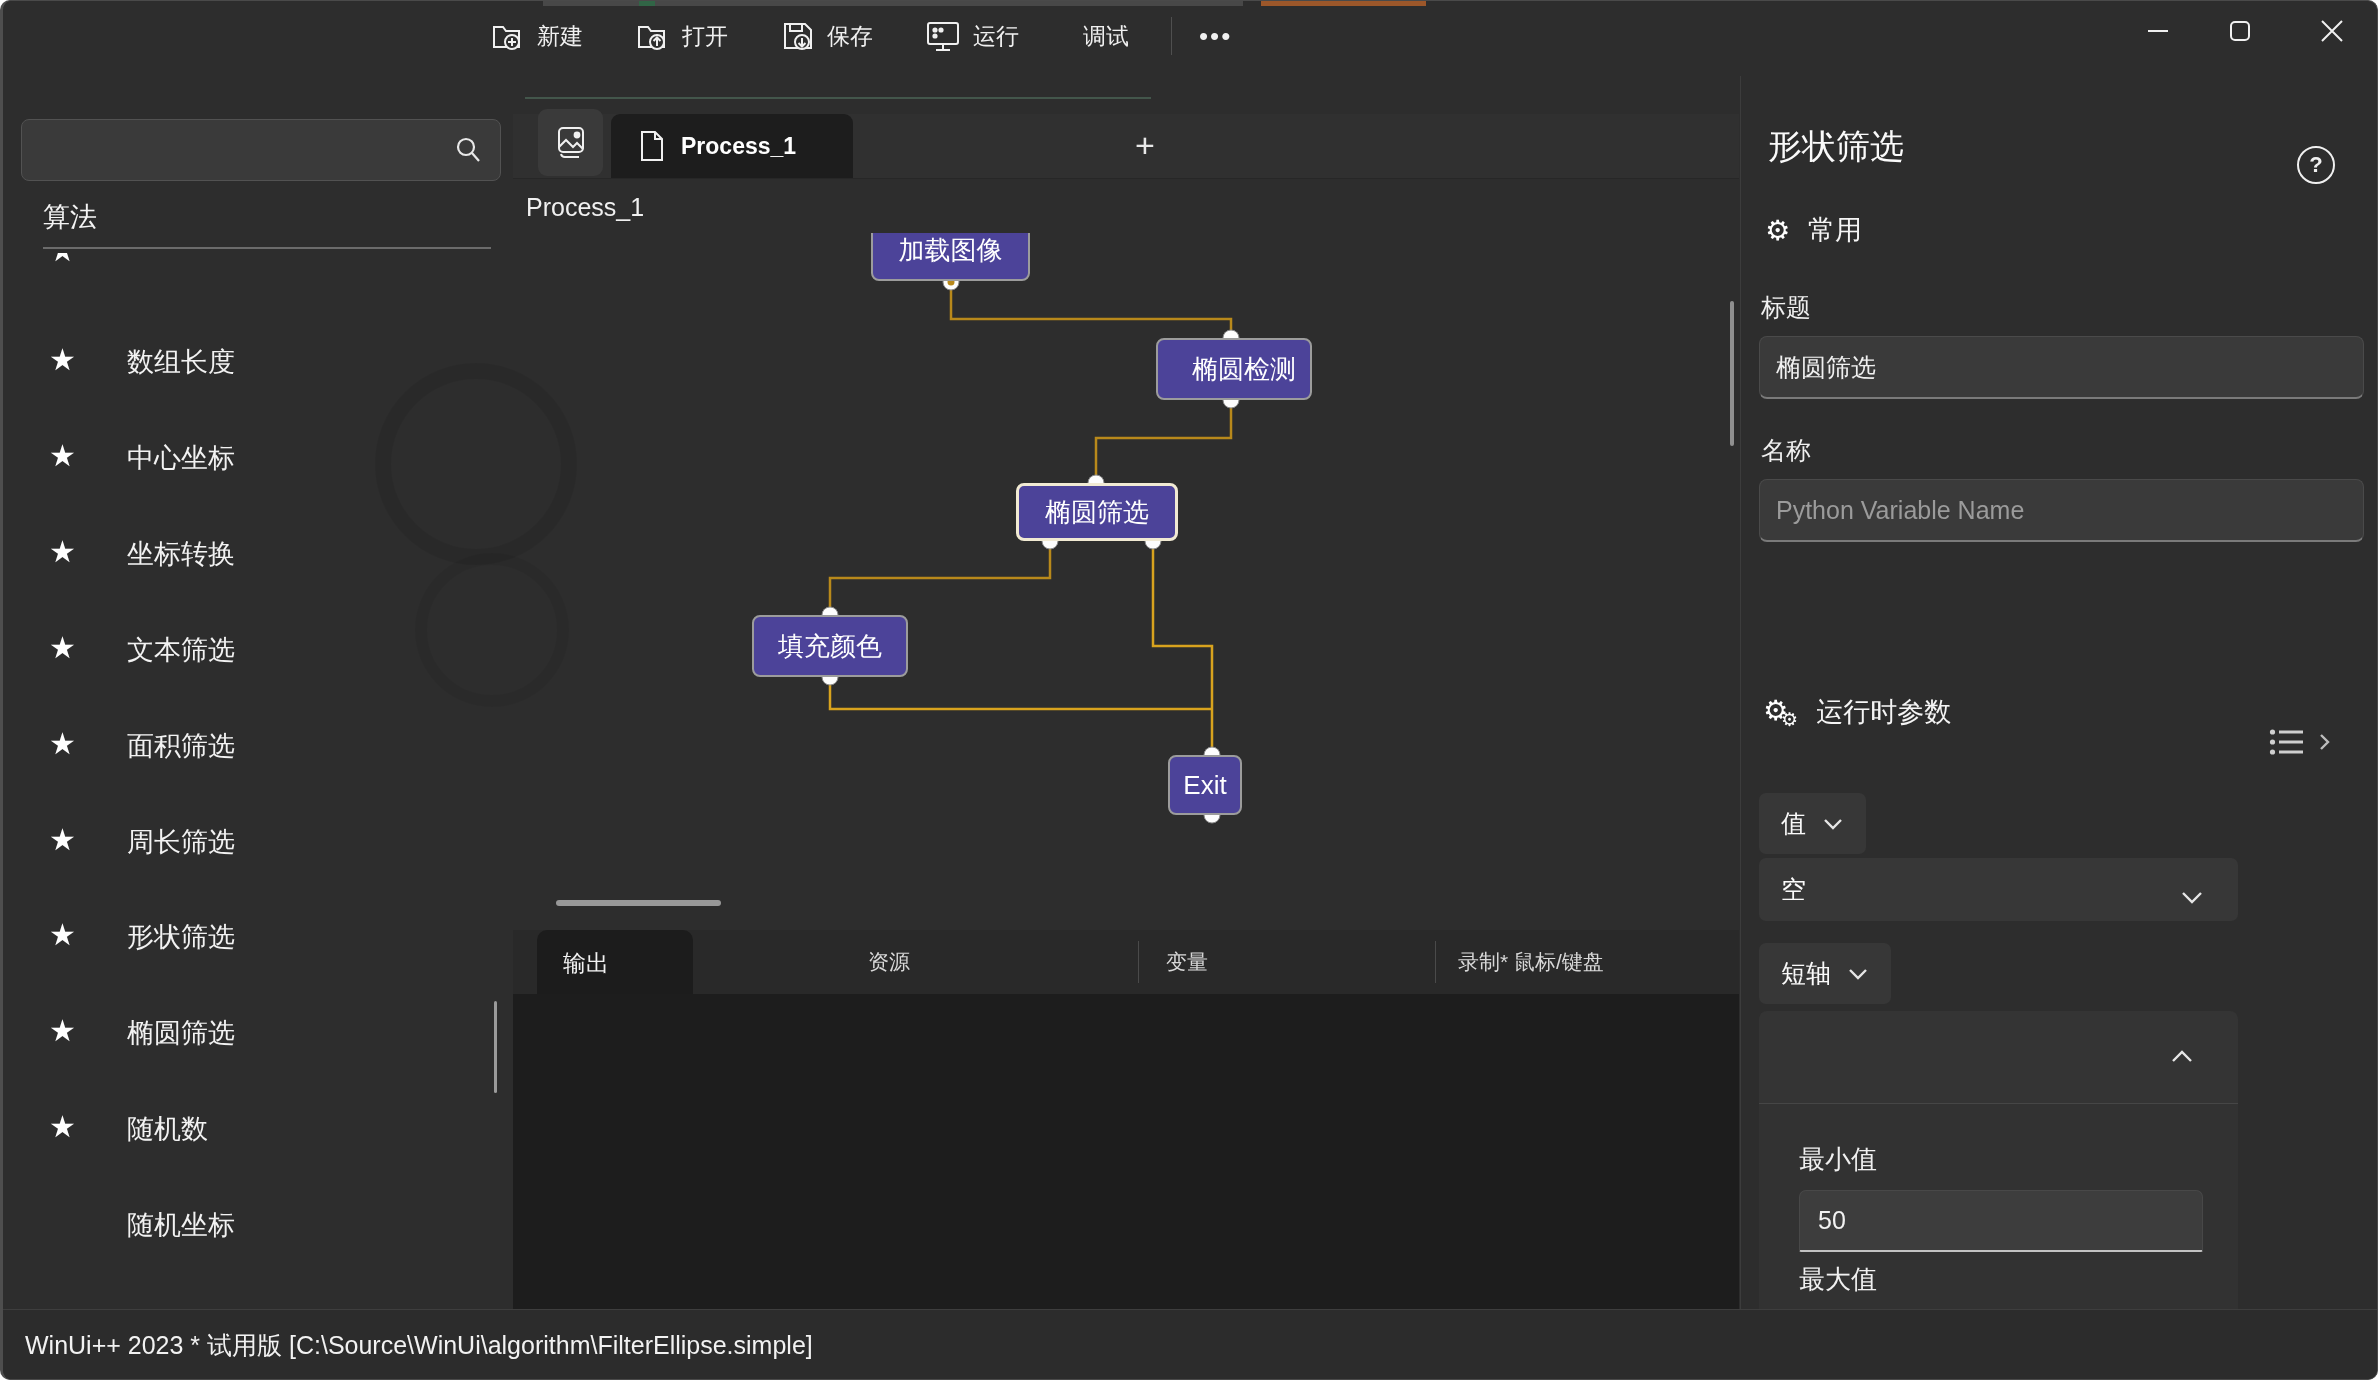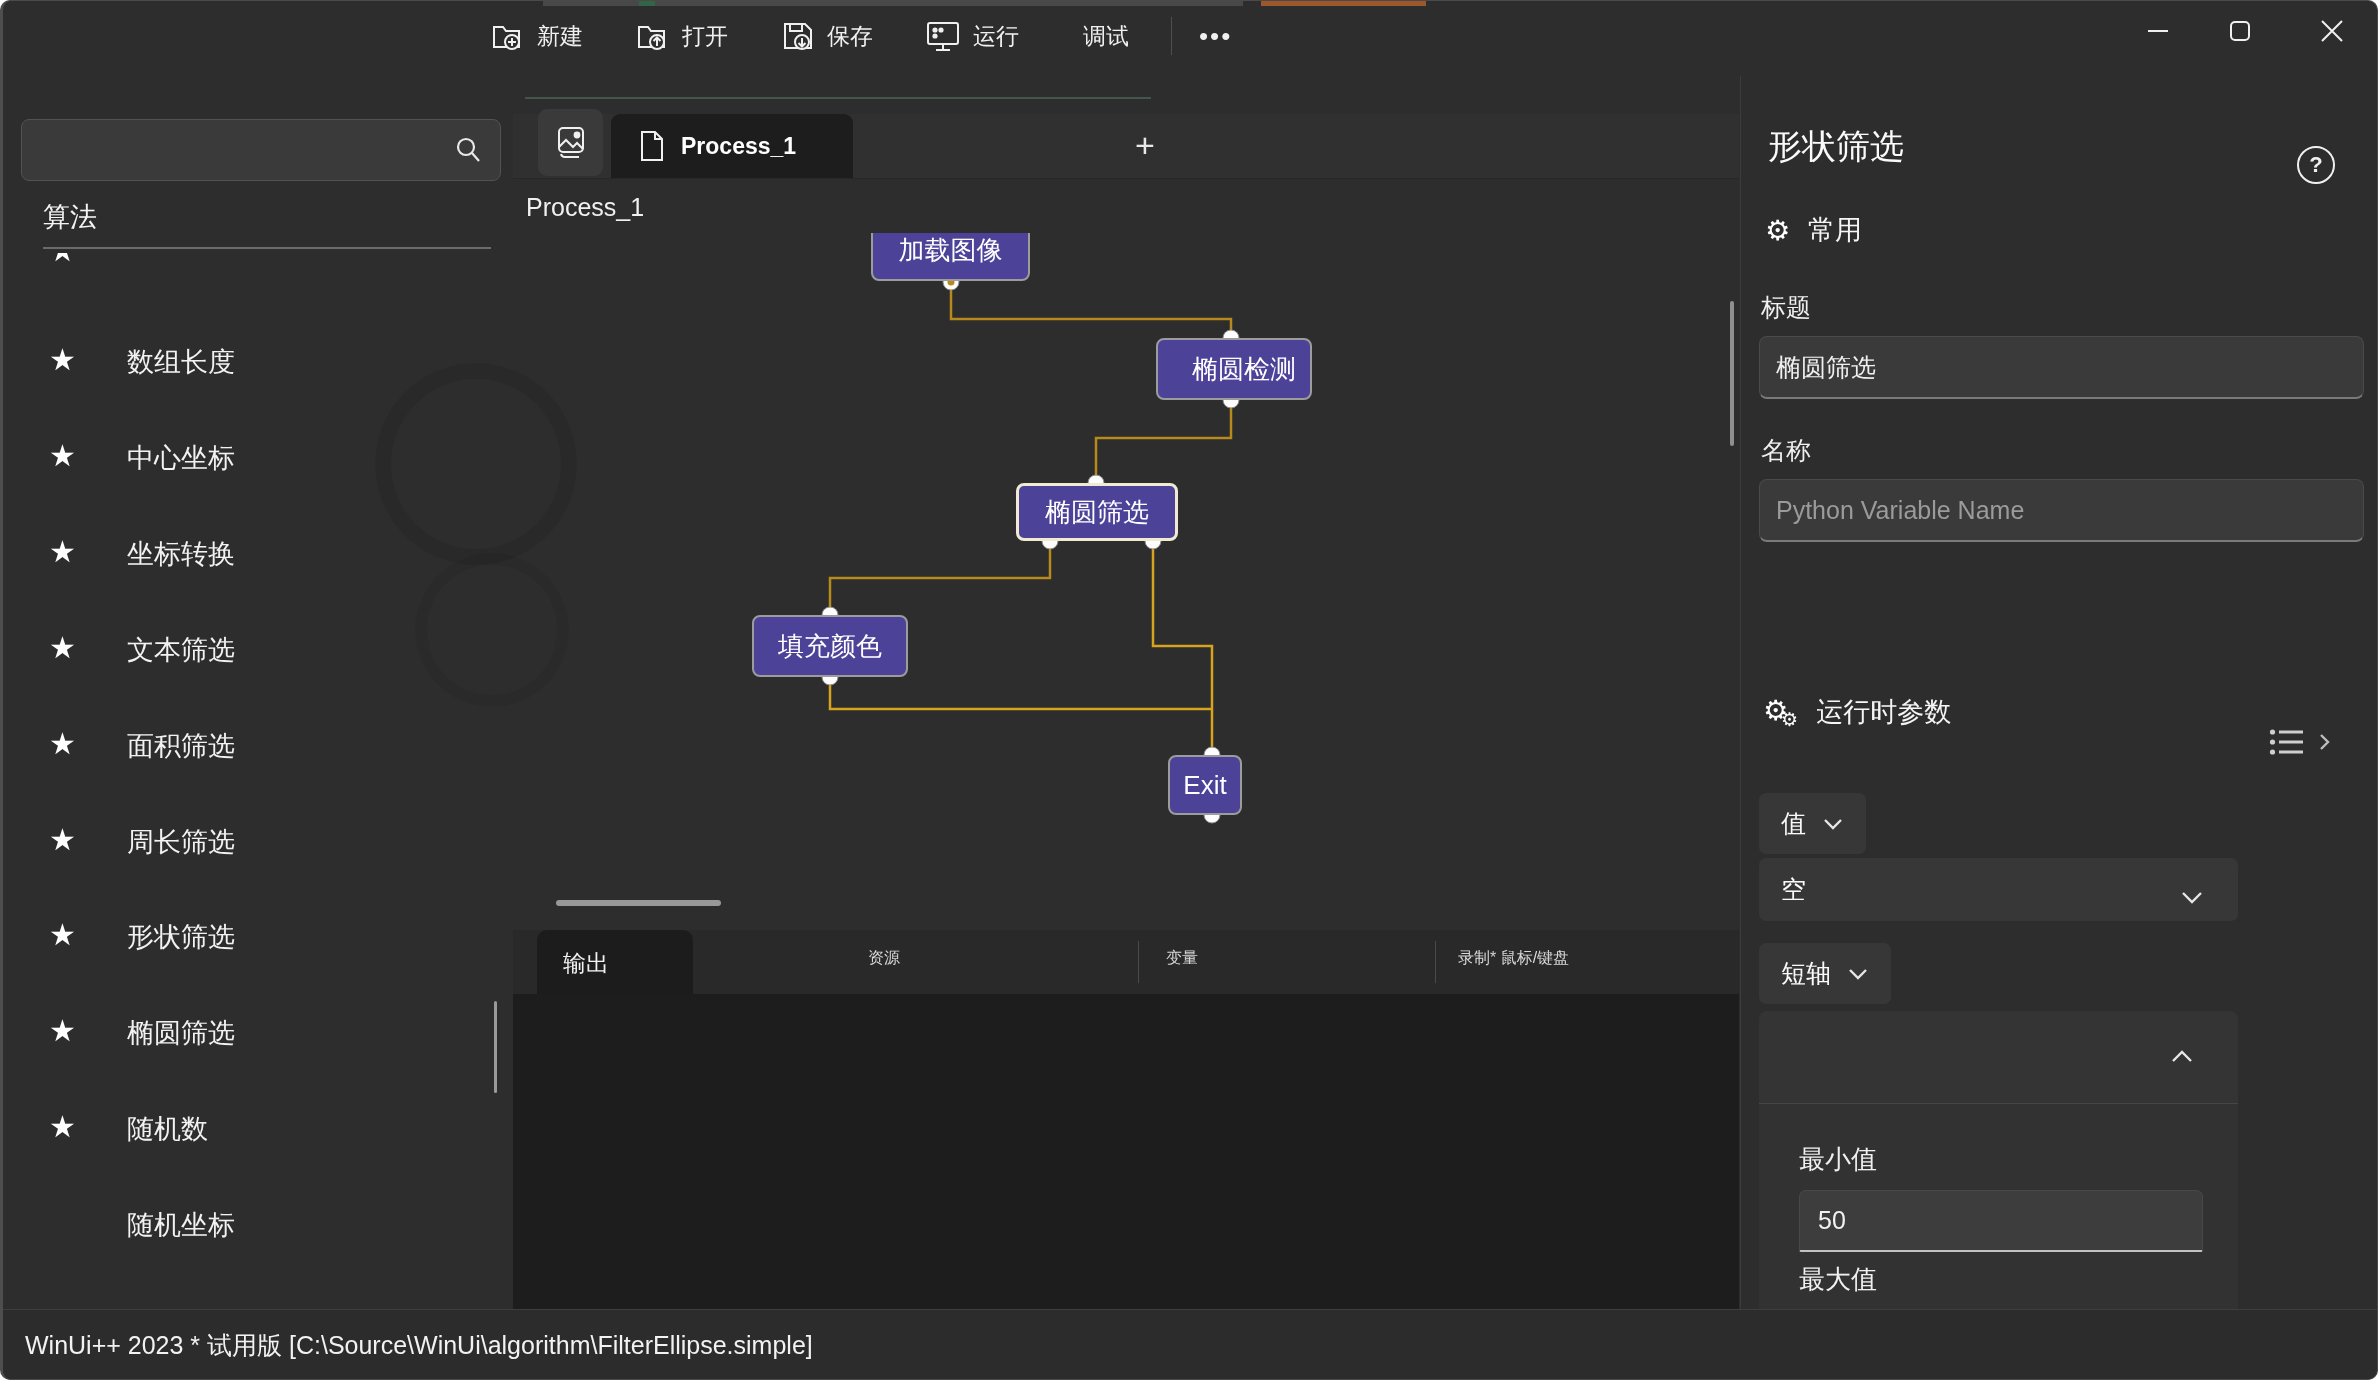--- a/index.html
+++ b/index.html
@@ -51,21 +51,21 @@
         display:flex;align-items:center;justify-content:center;color:#fff;font-size:26px;
         box-sizing:border-box;}
   .node.selected{border:3px solid #f1ead3;}
   .cv-scroll{position:absolute;left:1727px;top:300px;width:4px;height:145px;background:#8f8f8f;border-radius:2px;}
   
   .mini-hscroll{position:absolute;left:553px;top:899px;width:165px;height:6px;background:#989898;border-radius:3px;}
   .btm-tabrow{position:absolute;left:510px;top:929px;width:1226px;height:64px;background:#292929;}
   .btm-content{position:absolute;left:510px;top:993px;width:1226px;height:317px;background:#1d1d1d;}
   .btm-tab-active{position:absolute;top:0;height:64px;background:#1c1c1c;border-radius:10px 10px 0 0;}
   .btm-tab-active span{position:absolute;left:26px;top:18px;font-size:23px;color:#f2f2f2;}
-  .btm-tab-label{position:absolute;top:18px;font-size:16px;color:#d8d8d8;}
+  .btm-tab-label{position:absolute;top:18px;font-size:21px;color:#d8d8d8;}
   .btm-divider{position:absolute;top:11px;width:1px;height:42px;background:#4a4a4a;}
   
   .rpanel{position:absolute;left:1737px;top:75px;width:641px;height:1235px;border-left:1px solid #3c3c3c;}
   .rp-title{position:absolute;left:27px;top:48px;font-size:34px;color:#fafafa;}
   .help-icon{position:absolute;left:556px;top:70px;width:38px;height:38px;border:2.5px solid #f0f0f0;
              border-radius:50%;display:flex;align-items:center;justify-content:center;
              font-size:22px;font-weight:bold;color:#f0f0f0;box-sizing:border-box;}
   .sect-row{position:absolute;display:flex;align-items:center;gap:18px;color:#f5f5f5;}
   .gear{font-family:"DejaVu Sans",sans-serif;color:#fff;}
   .fld-label{position:absolute;font-size:25px;color:#f0f0f0;}

